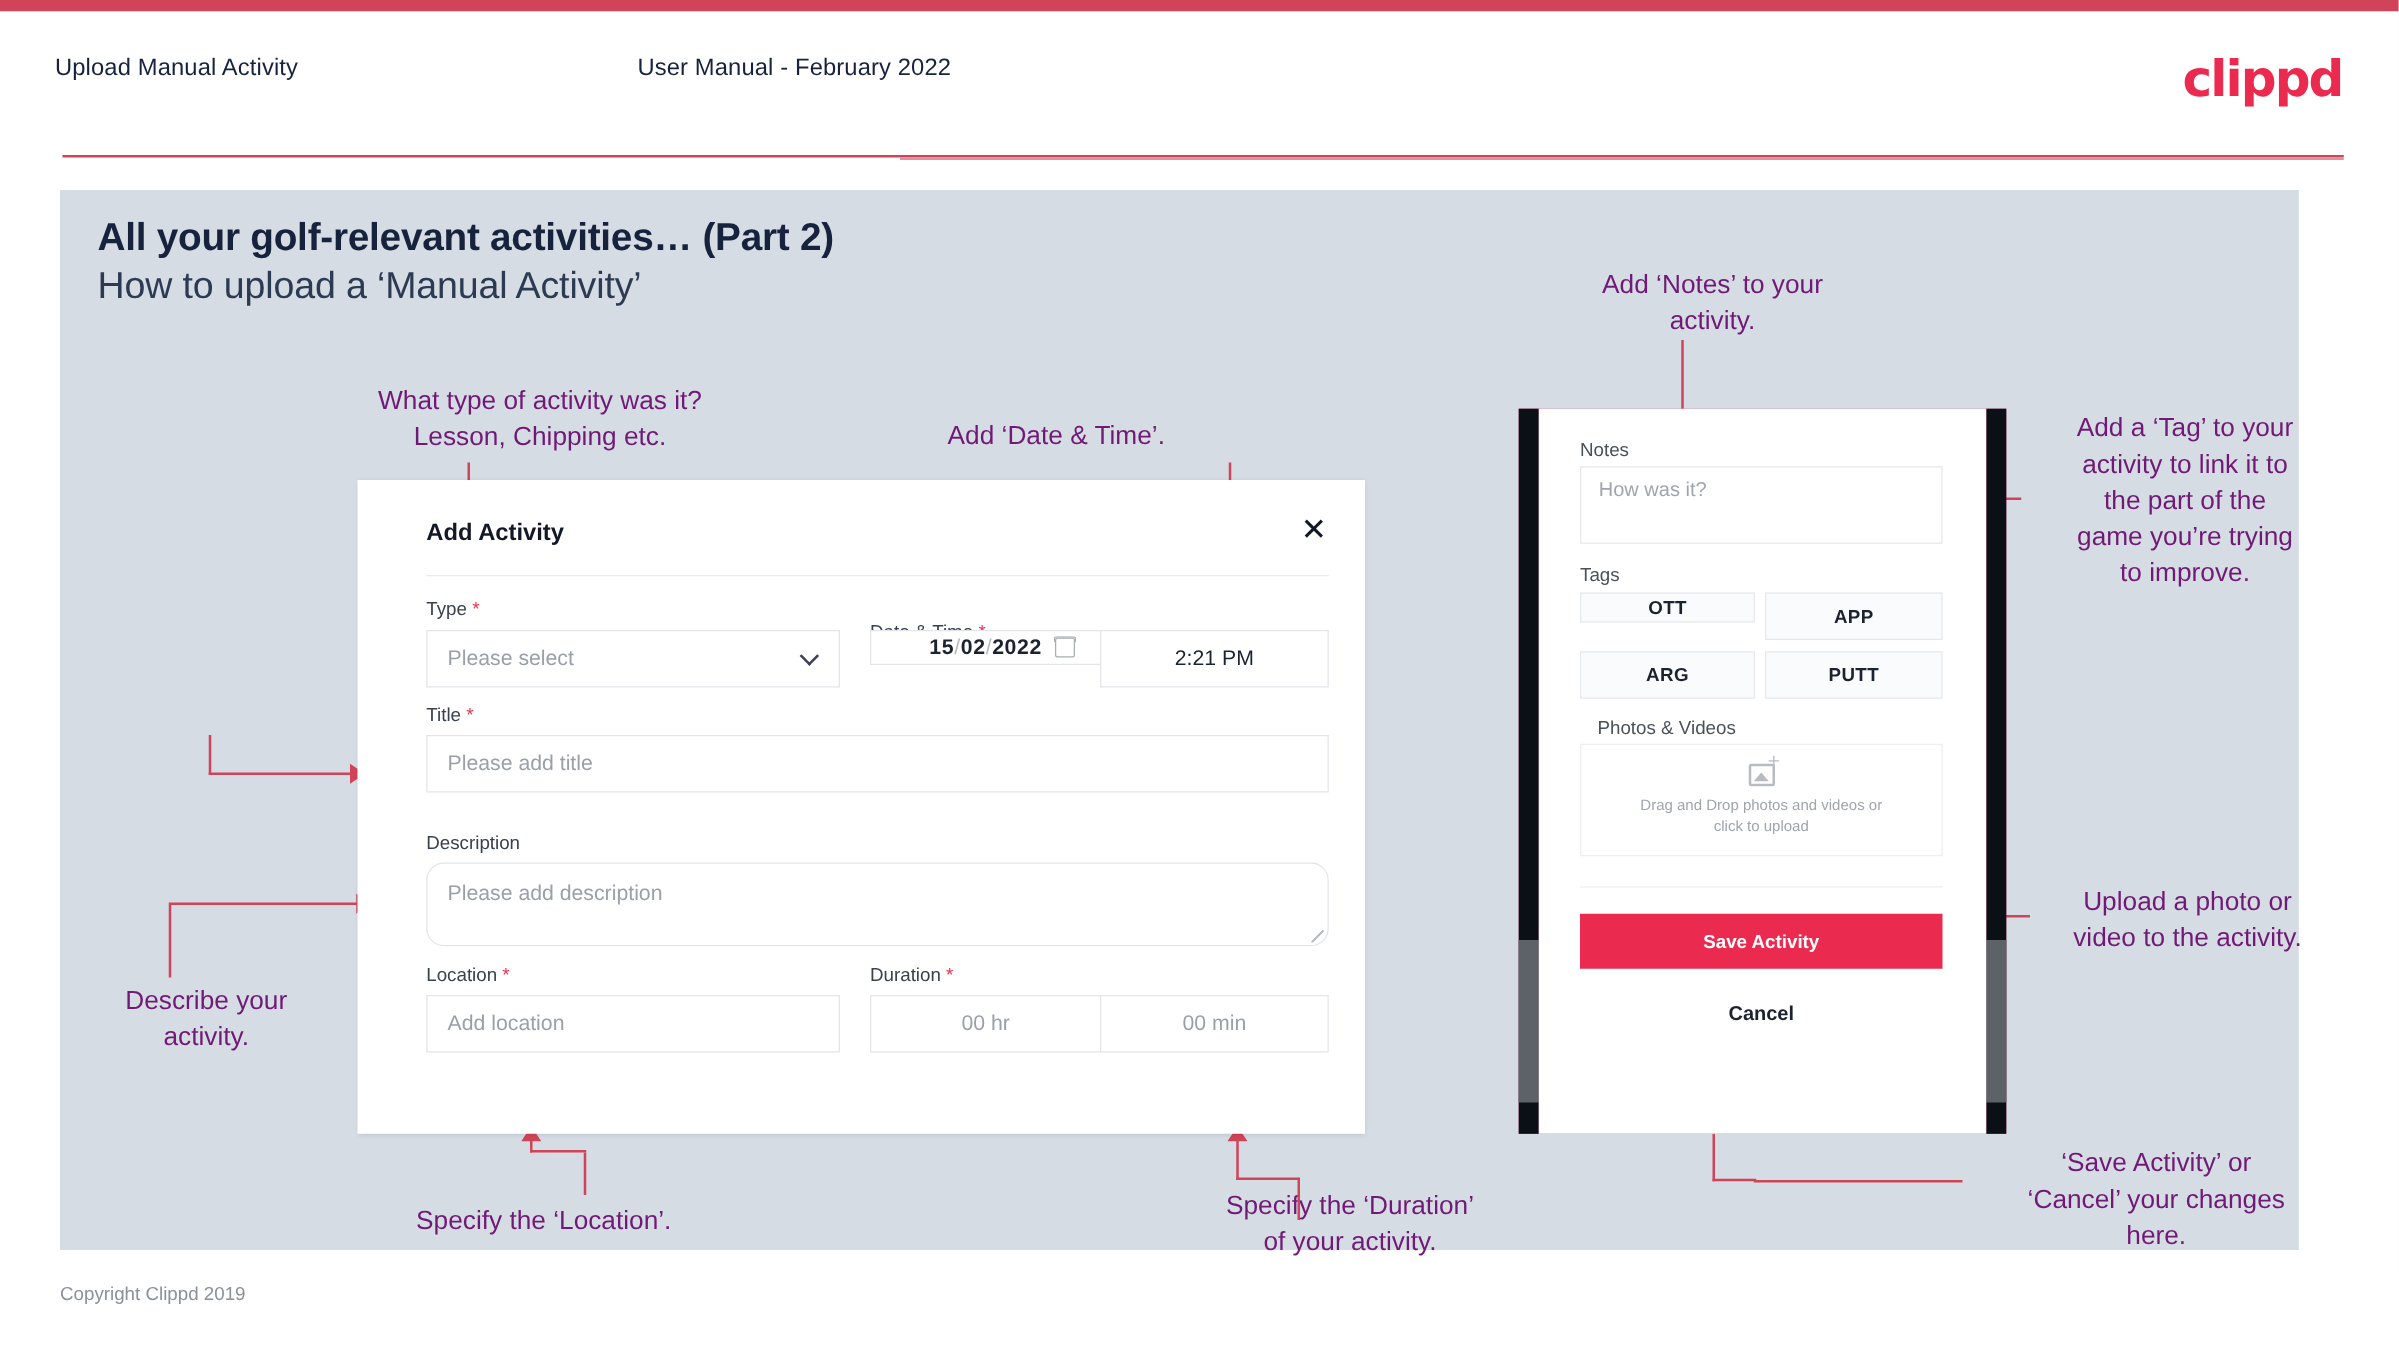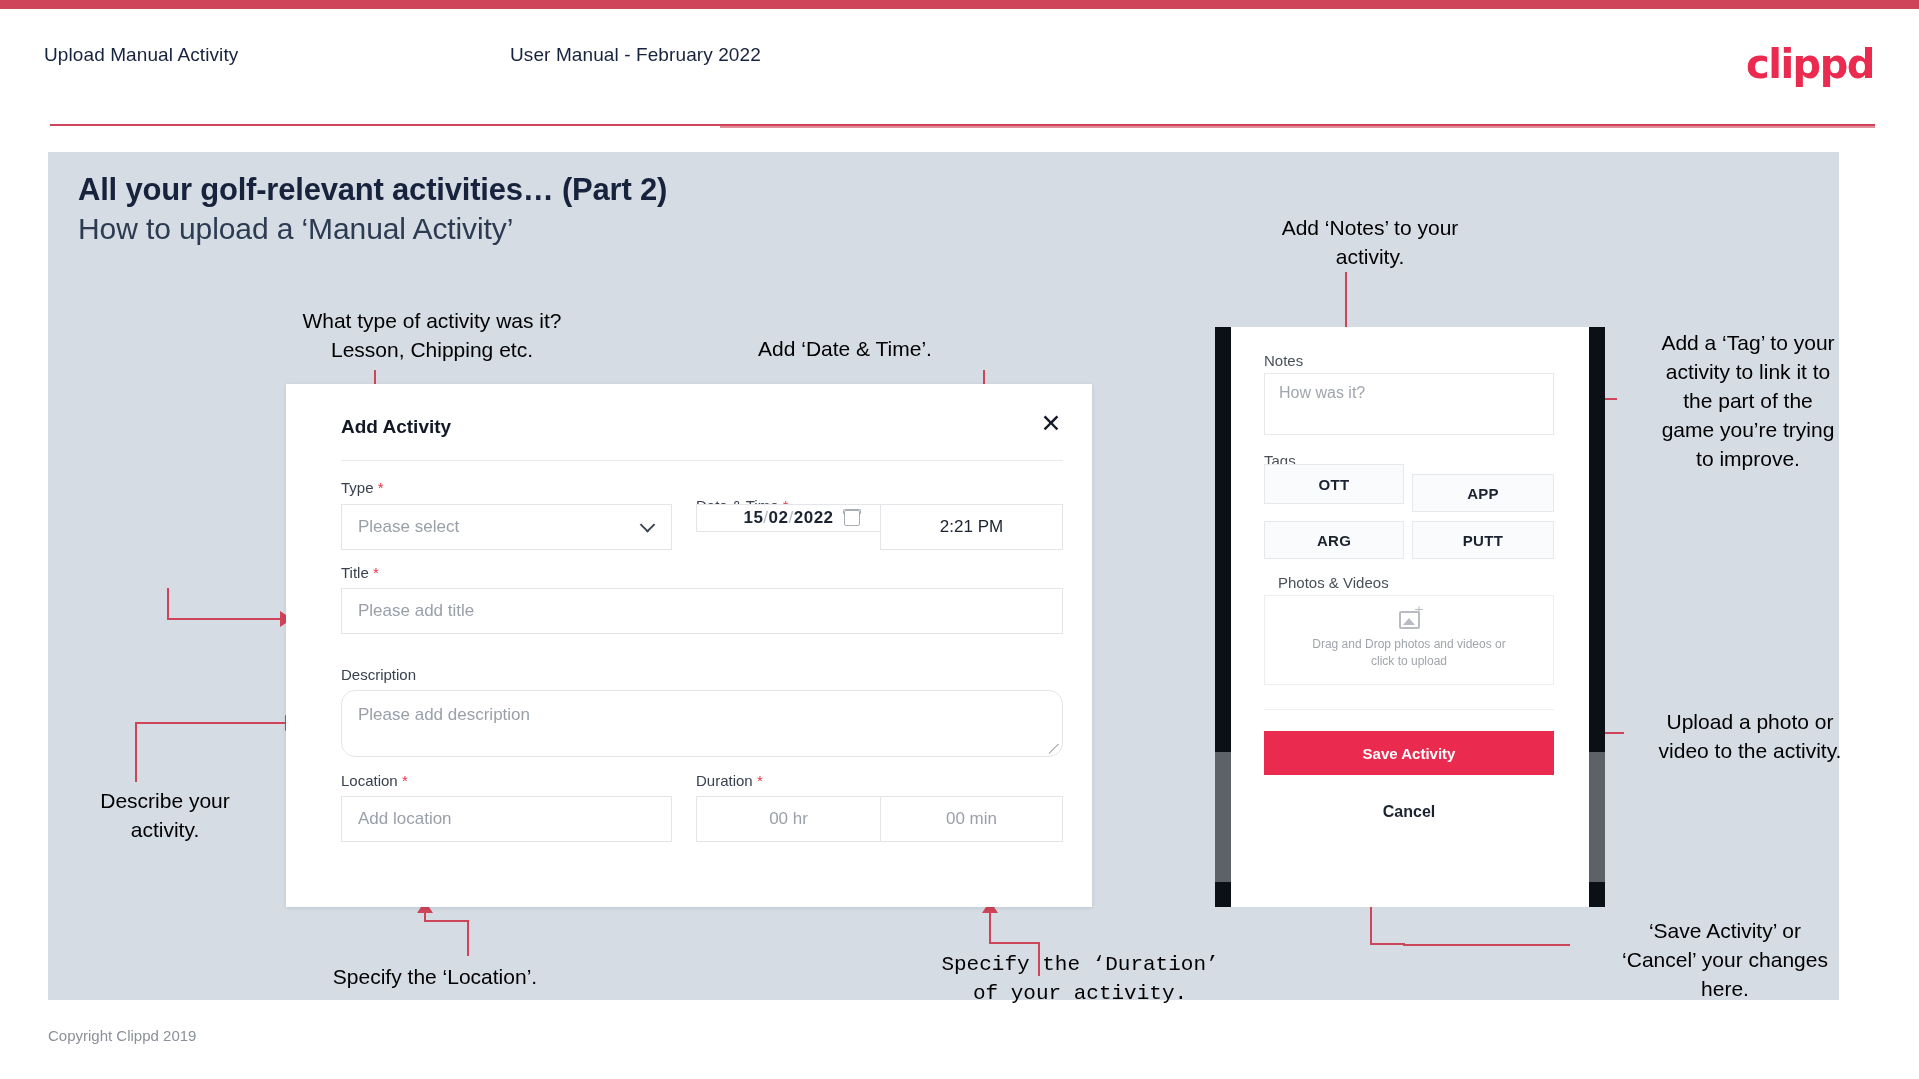--- a/index.html
+++ b/index.html
@@ -54,21 +54,21 @@
     font-size: 31px; font-weight: 700; color: #17233d; letter-spacing: -.2px;
   }
   .slide-h2 {
     position: absolute; left: 30px; top: 60px;
     font-size: 30px; font-weight: 400; color: #2c3a52; letter-spacing: -.1px;
   }
 
   
   .anno {
     position: absolute;
-    color: #000000;
+    color: #701a75;
     font-size: 21px;
     line-height: 29px;
     text-align: center;
     white-space: pre-line;
   }
 
   
   .ln { position: absolute; background: #cf4459; }
   .arrow { position: absolute; width: 0; height: 0; }
   .arrow.down { border-left: 8px solid transparent; border-right: 8px solid transparent; border-top: 12px solid #cf4459; }
@@ -261,21 +261,21 @@
   <div class="ln" style="left:135px; top:724px; width:2px; height:58px;"></div>
   <div class="ln" style="left:135px; top:722px; width:152px; height:2px;"></div>
   <div class="arrow right" style="left:285px; top:715px;"></div>
 
   <div class="anno" style="left:290px; top:962px; width:290px;">Specify the ‘Location’.</div>
   <div class="ln" style="left:467px; top:922px; width:2px; height:34px;"></div>
   <div class="ln" style="left:424px; top:920px; width:45px; height:2px;"></div>
   <div class="ln" style="left:424px; top:912px; width:2px; height:10px;"></div>
   <div class="arrow up" style="left:417px; top:901px;"></div>
 
-  <div class="anno" style="left:930px; top:950px; width:300px;font-family:Liberation Mono, monospace;">Specify the ‘Duration’
+  <div class="anno" style="left:930px; top:950px; width:300px;">Specify the ‘Duration’
 of your activity.</div>
   <div class="ln" style="left:1038px; top:944px; width:2px; height:32px;"></div>
   <div class="ln" style="left:989px; top:942px; width:51px; height:2px;"></div>
   <div class="ln" style="left:989px; top:912px; width:2px; height:32px;"></div>
   <div class="arrow up" style="left:982px; top:901px;"></div>
 
   <div class="anno" style="left:1240px; top:213px; width:260px;">Add ‘Notes’ to your
 activity.</div>
   <div class="ln" style="left:1345px; top:272px; width:2px; height:62px;"></div>
   <div class="ln" style="left:1345px; top:332px; width:67px; height:2px;"></div>
@@ -377,21 +377,21 @@
     <div class="phone-grey-r"></div>
 
     <div class="phone-screen">
 
       <div class="ph-label" style="left:33px; top:25px;">Notes</div>
       <div class="ph-input" style="left:33px; top:46px; width:290px; height:62px;">
         <span>How was it?</span>
       </div>
 
       <div class="ph-label" style="left:33px; top:125px;">Tags</div>
-      <div class="tagbtn" style="left:33px; top:137px; width:140px; height:40px;">OTT</div>
+      <div class="tagbtn" style="left:33px; top:147px; width:140px; height:24px;">OTT</div>
       <div class="tagbtn" style="left:181px; top:147px; width:142px; height:38px;">APP</div>
       <div class="tagbtn" style="left:33px; top:194px; width:140px; height:38px;">ARG</div>
       <div class="tagbtn" style="left:181px; top:194px; width:142px; height:38px;">PUTT</div>
 
       <div class="ph-label" style="left:47px; top:247px;">Photos &amp; Videos</div>
       <div class="dropzone" style="left:33px; top:268px; width:290px; height:90px;">
         <span class="dz-ico"></span>
         <span class="dz-text">
           <span>Drag and Drop photos and videos or</span><br>
           <span>click to upload</span>

